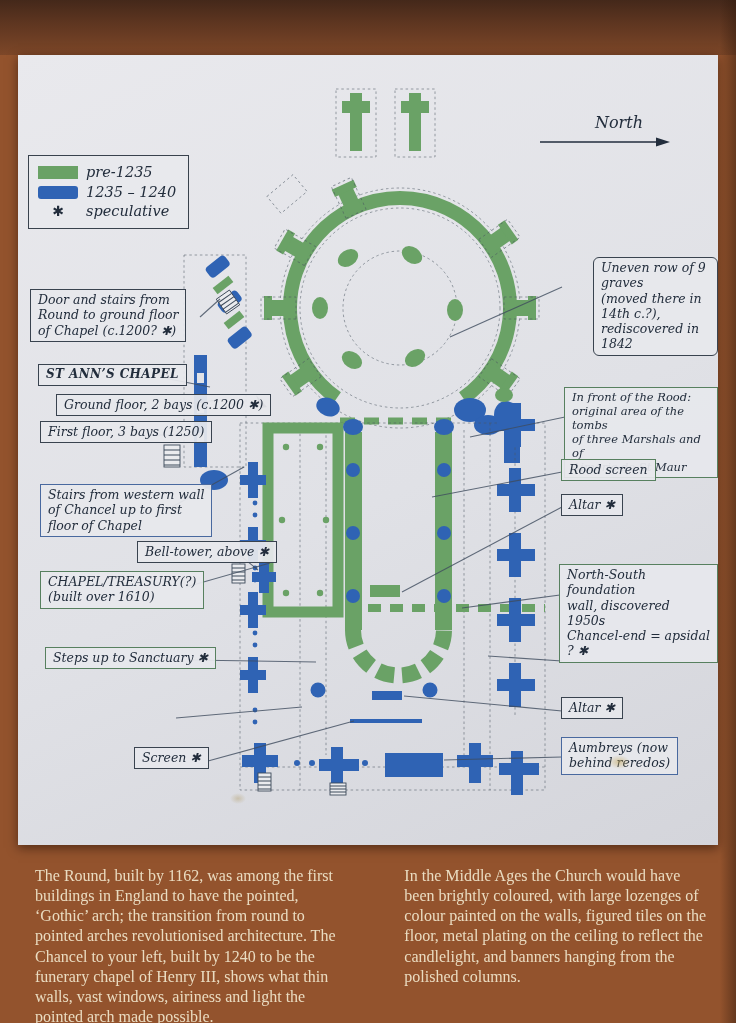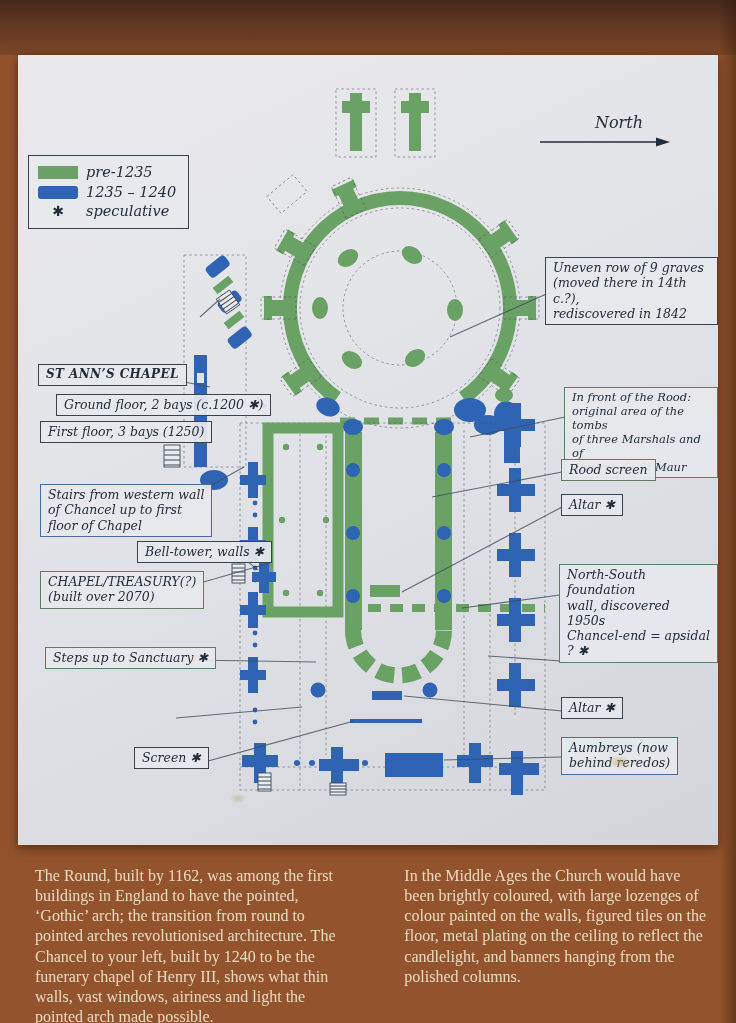--- a/index.html
+++ b/index.html
@@ -296,33 +296,36 @@
       <div class="legend-row">
         <span class="swatch blue"></span>
         <span>1235 – 1240</span>
       </div>
       <div class="legend-row">
         <span class="sym">✱</span>
         <span>speculative</span>
       </div>
     </div>
 
+    <div class="note" style="left:12px;top:234px;">Door and stairs from
+Round to ground floor
+of Chapel (c.1200? ✱)</div>
     <div class="note caps" style="left:20px;top:309px;">ST ANN’S CHAPEL</div>
     <div class="note" style="left:22px;top:339px;margin-left:16px;">Ground floor, 2 bays (c.1200 ✱)</div>
     <div class="note" style="left:22px;top:366px;">First floor, 3 bays (1250)</div>
     <div class="note b-blue" style="left:22px;top:429px;">Stairs from western wall
 of Chancel up to first
 floor of Chapel</div>
-    <div class="note" style="left:119px;top:486px;">Bell-tower, walls ✱</div>
+    <div class="note" style="left:119px;top:486px;">Bell-tower, above ✱</div>
     <div class="note b-green" style="left:22px;top:516px;">CHAPEL/TREASURY(?)
-(built over 2070)</div>
+(built over 1610)</div>
     <div class="note b-green" style="left:27px;top:592px;">Steps up to Sanctuary ✱</div>
     <div class="note" style="left:116px;top:692px;">Screen ✱</div>
 
-    <div class="note" style="left:527px;top:202px;">Uneven row of 9 graves
+    <div class="note" style="left:575px;top:202px;border-radius:6px;">Uneven row of 9 graves
 (moved there in 14th c.?),
 rediscovered in 1842</div>
     <div class="note b-green" style="left:546px;top:332px;font-size:11.5px;">In front of the Rood:
 original area of the tombs
 of three Marshals and of
 Aimeric de St Maur</div>
     <div class="note b-green" style="left:543px;top:404px;">Rood screen</div>
     <div class="note" style="left:543px;top:439px;">Altar ✱</div>
     <div class="note b-green" style="left:541px;top:509px;">North-South foundation
 wall, discovered 1950s

